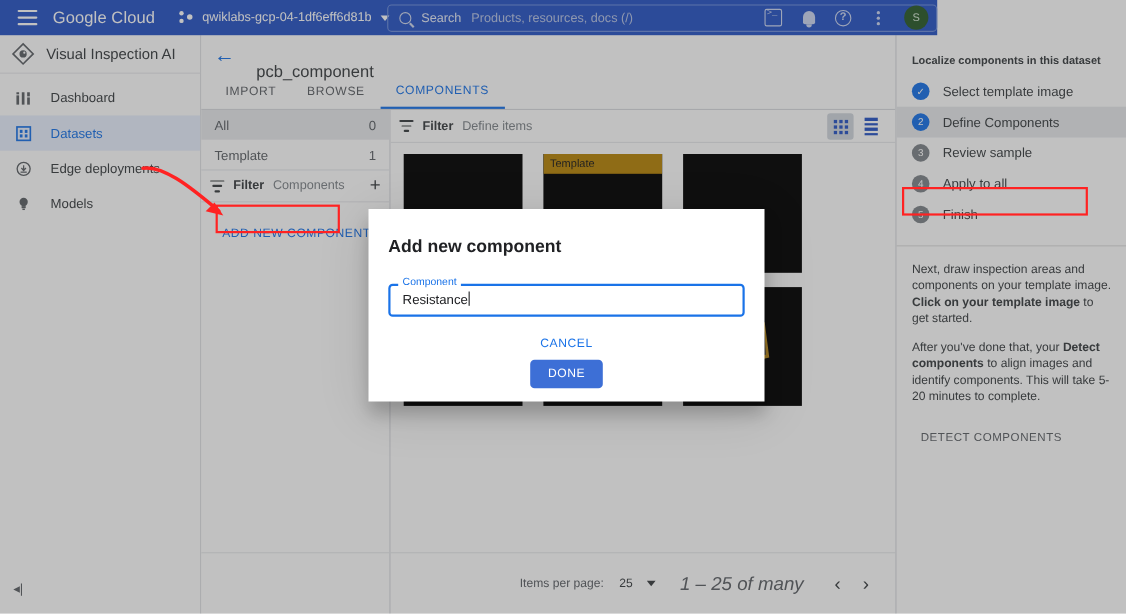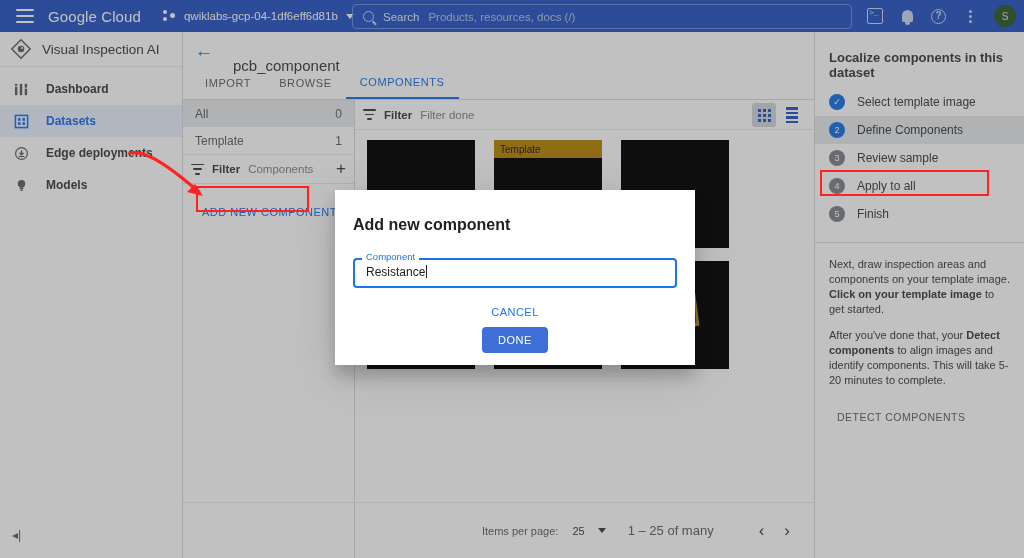--- a/index.html
+++ b/index.html
@@ -5,21 +5,21 @@
   * { box-sizing: border-box; margin: 0; padding: 0; }
   html, body {
     width: 1024px; height: 558px;
     font-family: "Liberation Sans", sans-serif;
     overflow: hidden; background: #fff;
   }
   #app { position: relative; width: 1024px; height: 558px; overflow: hidden; }
 
   
   .topbar {
-    position: absolute; left: 0; top: 0; width: 1024px; height: 32px;
+    position: absolute; left: 0; top: 0; width: 852px; height: 32px;
     background: #2a56c6; display: flex; align-items: center; padding: 0 10px;
     z-index: 40;
   }
   .hamburger { width: 18px; height: 14px; margin: 0 14px 0 6px; display: flex;
     flex-direction: column; justify-content: space-between; cursor: pointer; }
   .hamburger i { display: block; height: 2px; background: #fff; border-radius: 1px; }
   .gc-logo { color: #fff; font-size: 15px; letter-spacing: .1px; white-space: nowrap; }
   .proj-sel { display: flex; align-items: center; margin-left: 22px; cursor: pointer; }
   .proj-ic { width: 14px; height: 14px; margin-right: 7px; position: relative; }
   .proj-ic::before { content:""; position:absolute; left:0; top:1px; width:4px;height:4px;
@@ -52,21 +52,21 @@
   .avatar{width:22px;height:22px;border-radius:50%;background:#2c5c2c;color:#cfe2cf;font-size:10px;
     display:flex;align-items:center;justify-content:center;cursor:pointer;}
 
   
   .leftnav{position:absolute;left:0;top:32px;width:183px;height:526px;background:#fff;
     border-right:1px solid #dadce0;}
   .ln-head{height:35px;display:flex;align-items:center;padding:0 0 0 10px;border-bottom:1px solid #e8eaed;}
   .vi-ic{width:22px;height:22px;margin-right:10px;position:relative;flex:0 0 auto;}
   .vi-ic svg{display:block;}
   .ln-title{font-size:13.5px;color:#3c4043;white-space:nowrap;}
-  .ln-items{padding-top:6px;font-weight:bold;}
+  .ln-items{padding-top:6px;}
   .ln-item{height:32px;display:flex;align-items:center;padding-left:12px;cursor:pointer;font-size:12px;color:#3c4043;}
   .ln-item .nic{width:18px;height:18px;margin-right:16px;flex:0 0 auto;display:flex;align-items:center;justify-content:center;}
   .ln-item.active{background:#e8f0fe;color:#1a73e8;}
   .ln-collapse{position:absolute;left:12px;bottom:14px;width:16px;height:16px;cursor:pointer;
     font-size:12px;color:#5f6368;}
 
   
   .center{position:absolute;left:183px;top:32px;width:631px;height:526px;background:#fff;}
   .ds-head{height:36px;display:flex;align-items:center;padding-left:10px;}
   .back-arrow{width:22px;height:22px;color:#1a73e8;font-size:19px;line-height:19px;cursor:pointer;
@@ -109,27 +109,27 @@
   .tilerow{display:flex;gap:19px;margin-bottom:13px;}
   .tile{width:108px;height:108px;background:#000;position:relative;overflow:hidden;}
   .tile .tplbar{position:absolute;left:0;top:0;width:100%;height:18px;background:#b8860b;
     color:#1a1a1a;font-size:10px;display:flex;align-items:center;padding-left:6px;z-index:2;}
   .pcb{position:absolute;left:50%;top:50%;transform:translate(-50%,-50%) rotate(-7deg);}
 
   .paginator{position:absolute;left:0;bottom:0;width:631px;height:56px;border-top:1px solid #e8eaed;
     display:flex;align-items:center;justify-content:flex-end;padding-right:14px;gap:0;}
   .pg-lbl{font-size:11px;color:#5f6368;margin-right:14px;}
   .pg-sel{font-size:11px;color:#3c4043;font-weight:500;display:flex;align-items:center;gap:5px;cursor:pointer;margin-right:22px;}
-  .pg-range{font-size:13px;color:#5f6368;margin-right:35px;}
+  .pg-range{font-size:17px;color:#5f6368;margin-right:18px;font-style:italic;}
   .pg-arrow{font-size:17px;color:#3c4043;cursor:pointer;padding:0 10px;}
 
   
   .rightp{position:absolute;left:814px;top:32px;width:210px;height:526px;background:#fff;
     border-left:1px solid #dadce0;padding-top:18px;}
-  .rp-title{font-size:13px;font-weight:bold;color:#3c4043;padding:0 14px 8px 14px;}
+  .rp-title{font-size:10px;font-weight:bold;color:#3c4043;padding:0 14px 8px 14px;}
   .step{height:28px;display:flex;align-items:center;padding-left:14px;cursor:pointer;}
   .stepbadge{width:16px;height:16px;border-radius:50%;display:flex;align-items:center;justify-content:center;
     font-size:9px;color:#fff;margin-right:12px;flex:0 0 auto;}
   .sb-done{background:#1a73e8;}
   .sb-cur{background:#1a73e8;}
   .sb-todo{background:#80868b;}
   .steplbl{font-size:12px;color:#3c4043;}
   .step.cur{background:#e8eaed;}
   .rp-div{height:1px;background:#e0e0e0;margin:14px 0 0 0;}
   .rp-body{padding:14px 14px 0 14px;font-size:11px;color:#3c4043;line-height:15px;}
@@ -293,21 +293,21 @@
       </div>
 
       <div class="gridcol">
         <div class="gridtop">
           <span class="filt-ic">
               <i></i>
               <i></i>
               <i></i>
             </span>
           <span class="filt-lbl">Filter</span>
-          <span class="filt-ph">Filter done</span>
+          <span class="filt-ph">Define items</span>
         </div>
         <div class="viewtoggle">
           <div class="vbtn on">
             <span class="vgrid">
                 <i></i>
                 <i></i>
                 <i></i>
                 <i></i>
                 <i></i>
                 <i></i>

